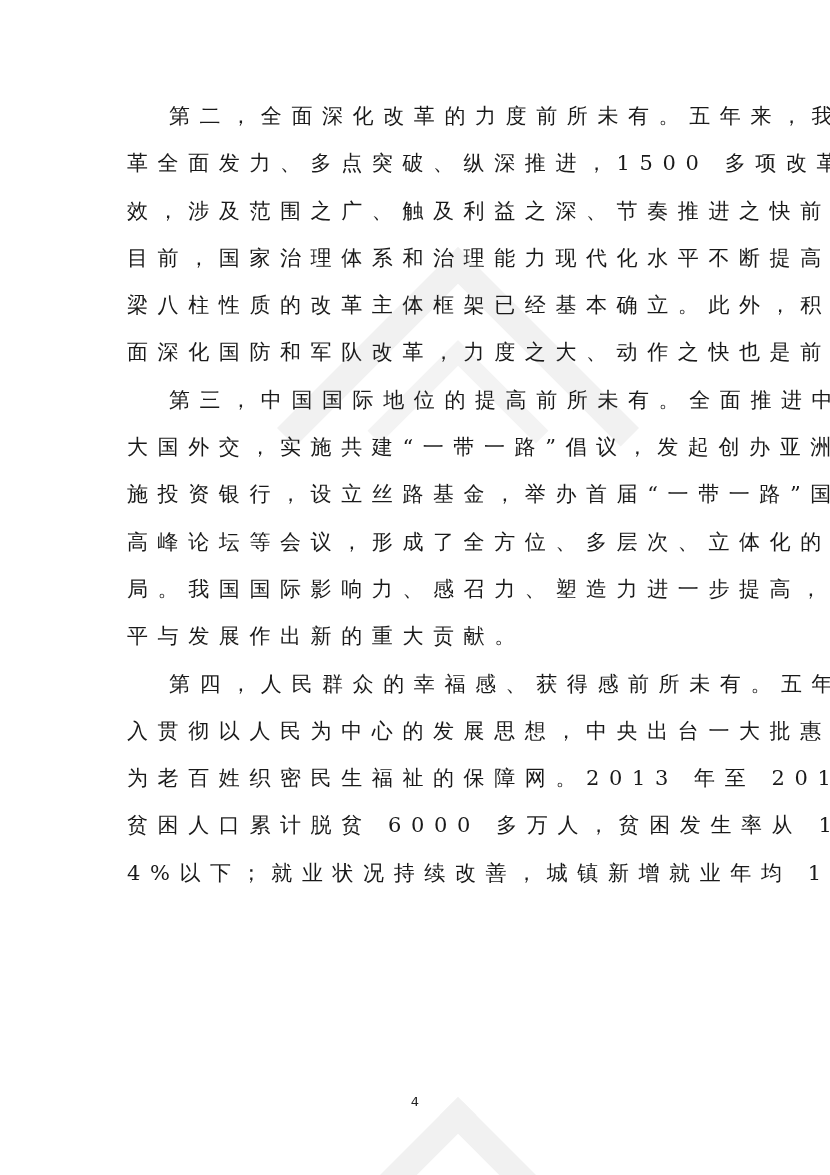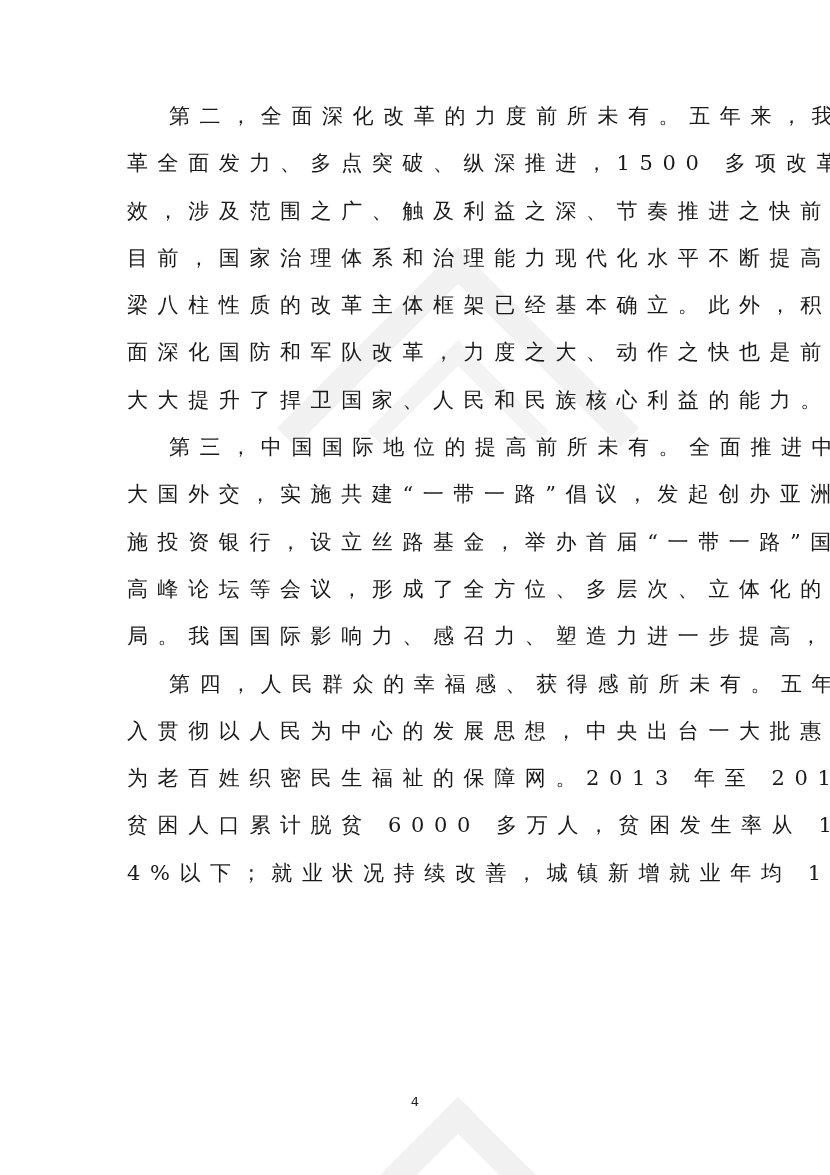--- a/index.html
+++ b/index.html
@@ -62,27 +62,27 @@
   <div class="watermark wm2"></div>
 
   <div class="body-text">
 
     <div class="line indent">第二，全面深化改革的力度前所未有。五年来，我国的改</div>
     <div class="line">革全面发力、多点突破、纵深推进，1500 多项改革举措落地见</div>
     <div class="line">效，涉及范围之广、触及利益之深、节奏推进之快前所未有。</div>
     <div class="line">目前，国家治理体系和治理能力现代化水平不断提高，具有四</div>
     <div class="line">梁八柱性质的改革主体框架已经基本确立。此外，积极推进全</div>
     <div class="line">面深化国防和军队改革，力度之大、动作之快也是前所未有，</div>
-    <div class="line">大大提升了捍卫国家、人民和民族核心利益的能力。</div>
 
     <div class="line indent">第三，中国国际地位的提高前所未有。全面推进中国特色</div>
     <div class="line">大国外交，实施共建“一带一路”倡议，发起创办亚洲基础设</div>
     <div class="line">施投资银行，设立丝路基金，举办首届“一带一路”国际合作</div>
     <div class="line">高峰论坛等会议，形成了全方位、多层次、立体化的外交布</div>
     <div class="line">局。我国国际影响力、感召力、塑造力进一步提高，为世界和</div>
+    <div class="line">平与发展作出新的重大贡献。</div>
 
     <div class="line indent">第四，人民群众的幸福感、获得感前所未有。五年来，深</div>
     <div class="line">入贯彻以人民为中心的发展思想，中央出台一大批惠民举措，</div>
     <div class="line">为老百姓织密民生福祉的保障网。2013 年至 2016 年我国农村</div>
     <div class="line">贫困人口累计脱贫 6000 多万人，贫困发生率从 10.2%下降到</div>
     <div class="line">4%以下；就业状况持续改善，城镇新增就业年均 1300 万人以</div>
   </div>
 
   <div class="page-number">4</div>
 </div>

